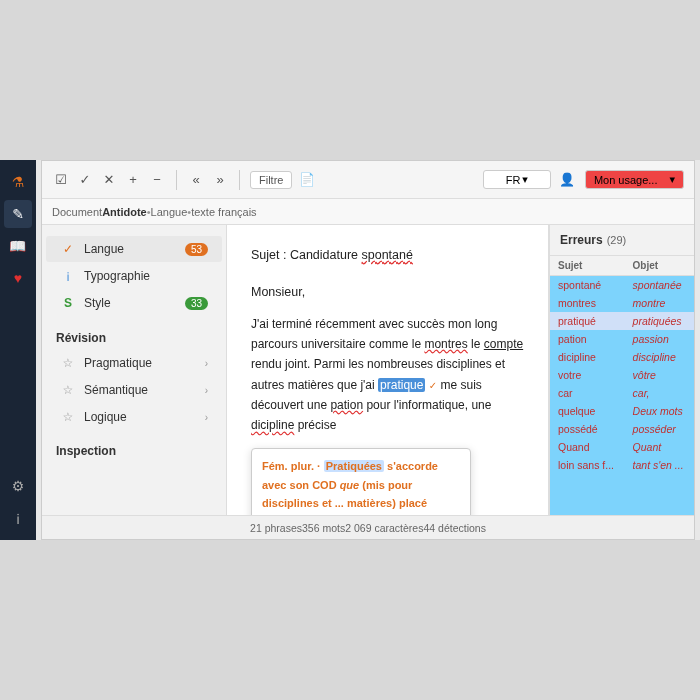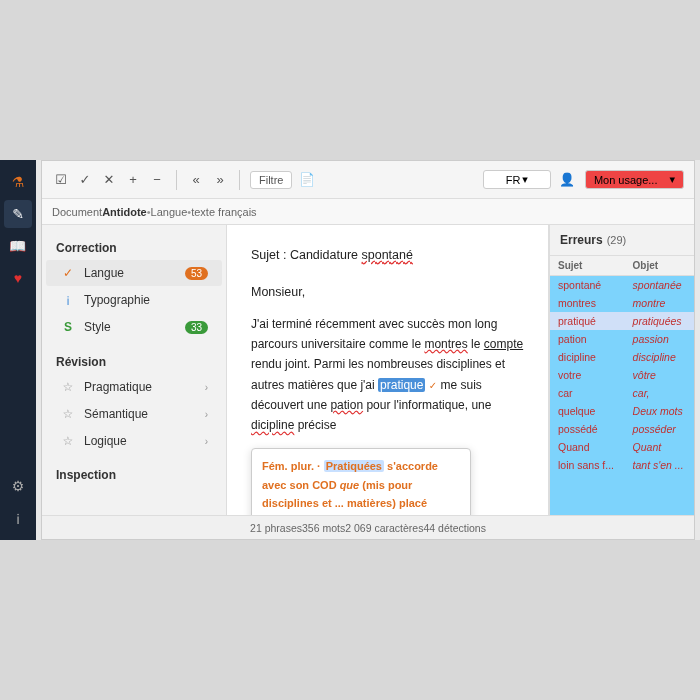--- a/index.html
+++ b/index.html
@@ -434,21 +434,20 @@
         <span class="doc-name">Antidote</span>
         <span class="sep">•</span>
         <span>Langue</span>
         <span class="sep">•</span>
         <span>texte français</span>
       </div>
 
       <div class="content-area">
 
         <div class="left-sidebar">
-          <div class="sidebar-section-title">Correction</div>
 
           <div class="sidebar-item active">
             <div class="sidebar-item-icon icon-check">✓</div>
             <span class="sidebar-item-label">Langue</span>
             <span class="sidebar-badge badge-orange">53</span>
           </div>
 
           <div class="sidebar-item">
             <div class="sidebar-item-icon icon-i">ℹ</div>
             <span class="sidebar-item-label">Typographie</span>

